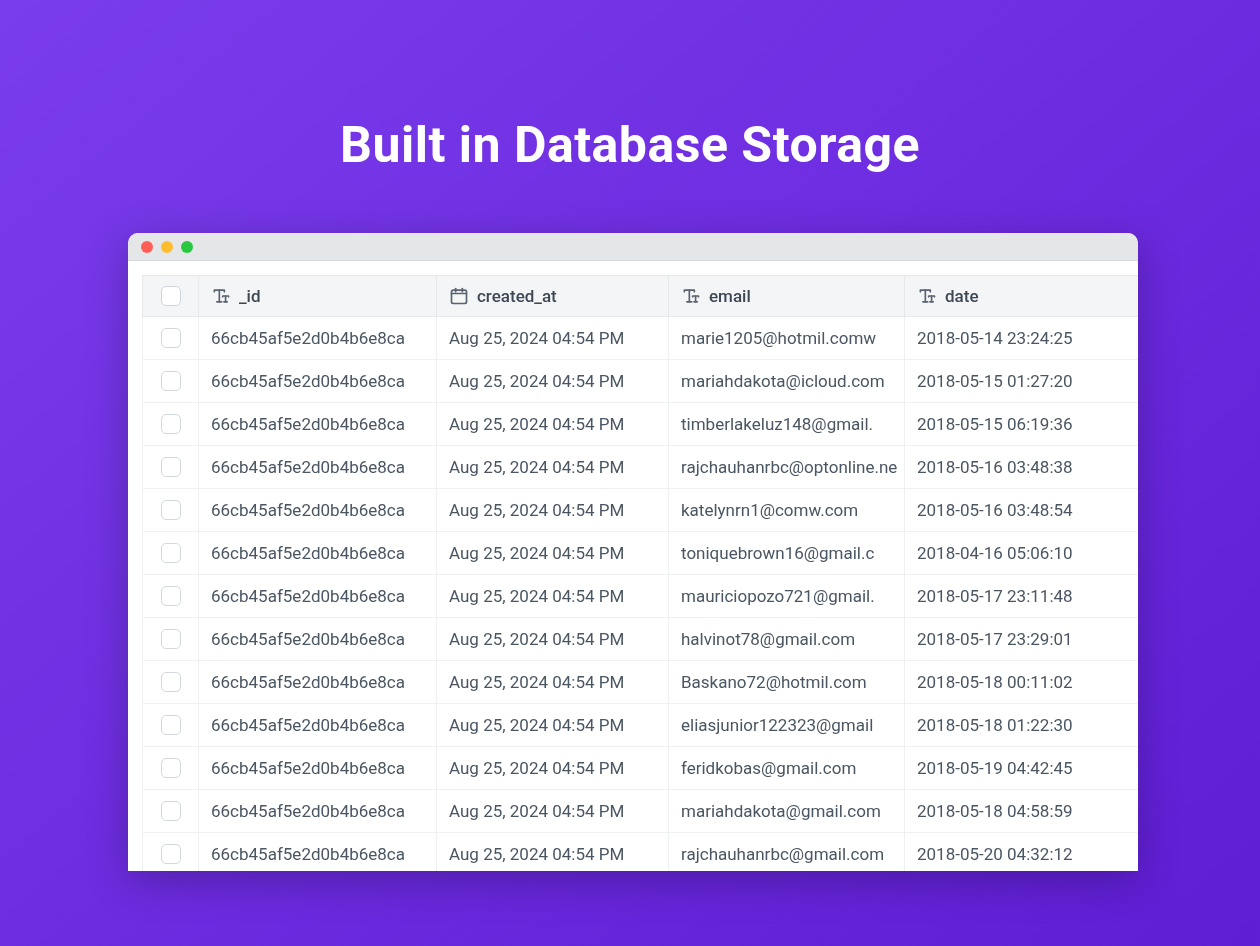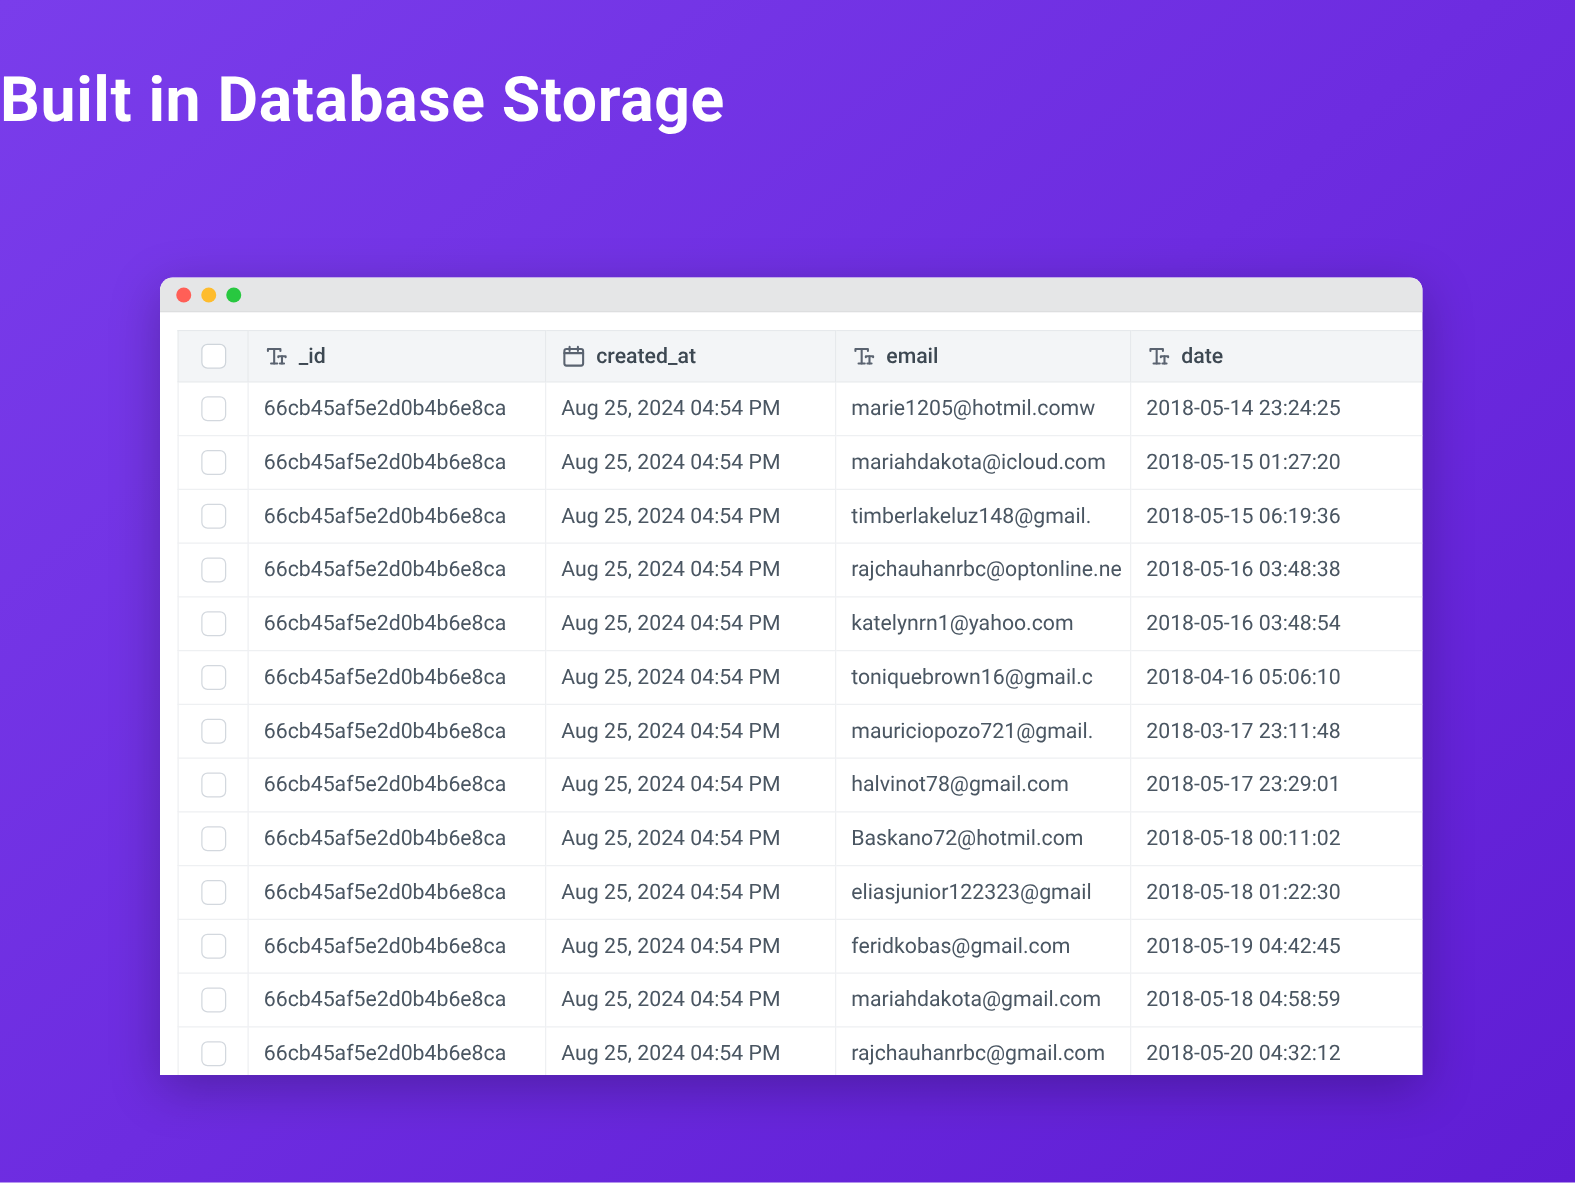--- a/index.html
+++ b/index.html
@@ -8,26 +8,27 @@
     height: 946px;
     background: linear-gradient(140deg, #7a3deb 0%, #6d2ce0 50%, #5f1dd4 100%);
     font-family: -apple-system, BlinkMacSystemFont, "Segoe UI", Roboto, Helvetica, Arial, sans-serif;
     overflow: hidden;
     position: relative;
   }
   .heading {
     color: #fff;
     font-size: 50px;
     font-weight: 700;
-    padding-top: 52px;
+    text-align: center;
+    padding-top: 116px;
     letter-spacing: 0.5px;
   }
   .window {
     position: absolute;
-    top: 222px;
+    top: 233px;
     left: 128px;
     width: 1010px;
     height: 638px;
     background: #fff;
     border-radius: 10px 10px 0 0;
     box-shadow: 0 10px 40px rgba(0,0,0,0.25);
     overflow: hidden;
     display: flex;
     flex-direction: column;
   }
@@ -214,40 +215,40 @@
             <td>Aug 25, 2024 04:54 PM</td>
             <td>rajchauhanrbc@optonline.ne</td>
             <td>2018-05-16 03:48:38</td>
           </tr>
           <tr>
             <td>
               <span class="checkbox"></span>
             </td>
             <td>66cb45af5e2d0b4b6e8ca</td>
             <td>Aug 25, 2024 04:54 PM</td>
-            <td>katelynrn1@yahoo.com</td>
+            <td>katelynrn1@comw.com</td>
             <td>2018-05-16 03:48:54</td>
           </tr>
           <tr>
             <td>
               <span class="checkbox"></span>
             </td>
             <td>66cb45af5e2d0b4b6e8ca</td>
             <td>Aug 25, 2024 04:54 PM</td>
             <td>toniquebrown16@gmail.c</td>
             <td>2018-04-16 05:06:10</td>
           </tr>
           <tr>
             <td>
               <span class="checkbox"></span>
             </td>
             <td>66cb45af5e2d0b4b6e8ca</td>
             <td>Aug 25, 2024 04:54 PM</td>
             <td>mauriciopozo721@gmail.</td>
-            <td>2018-03-17 23:11:48</td>
+            <td>2018-05-17 23:11:48</td>
           </tr>
           <tr>
             <td>
               <span class="checkbox"></span>
             </td>
             <td>66cb45af5e2d0b4b6e8ca</td>
             <td>Aug 25, 2024 04:54 PM</td>
             <td>halvinot78@gmail.com</td>
             <td>2018-05-17 23:29:01</td>
           </tr>

